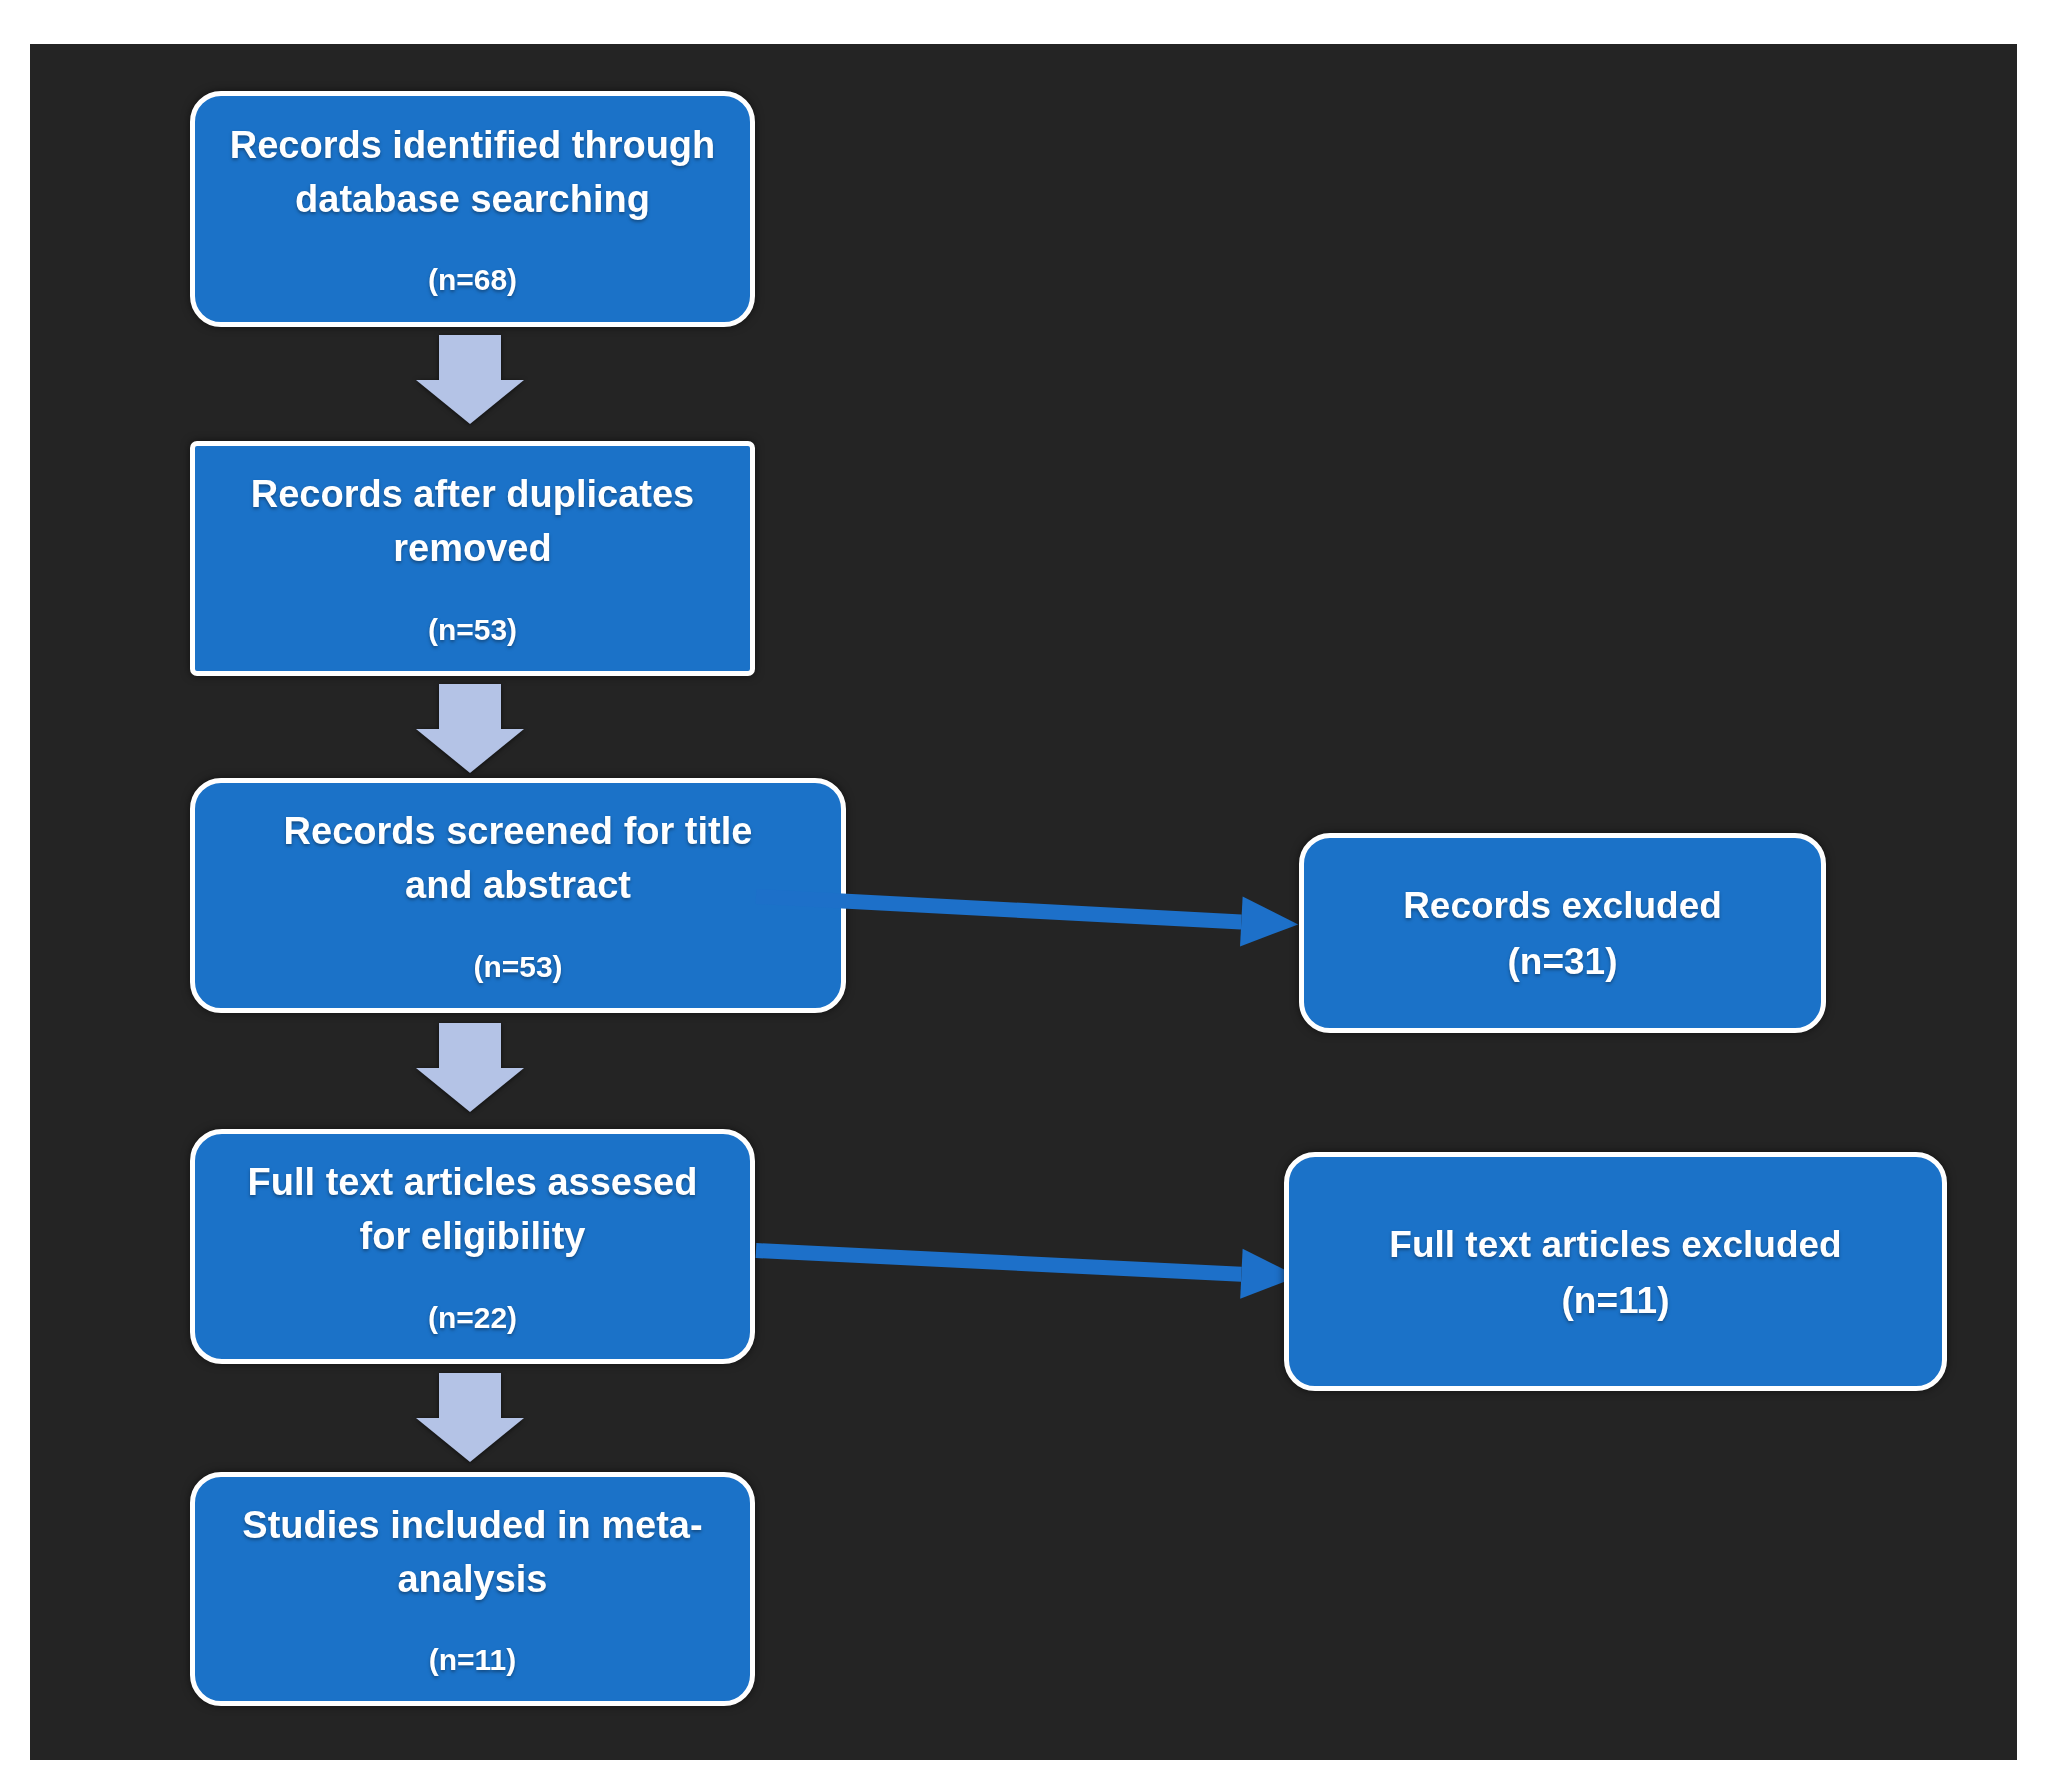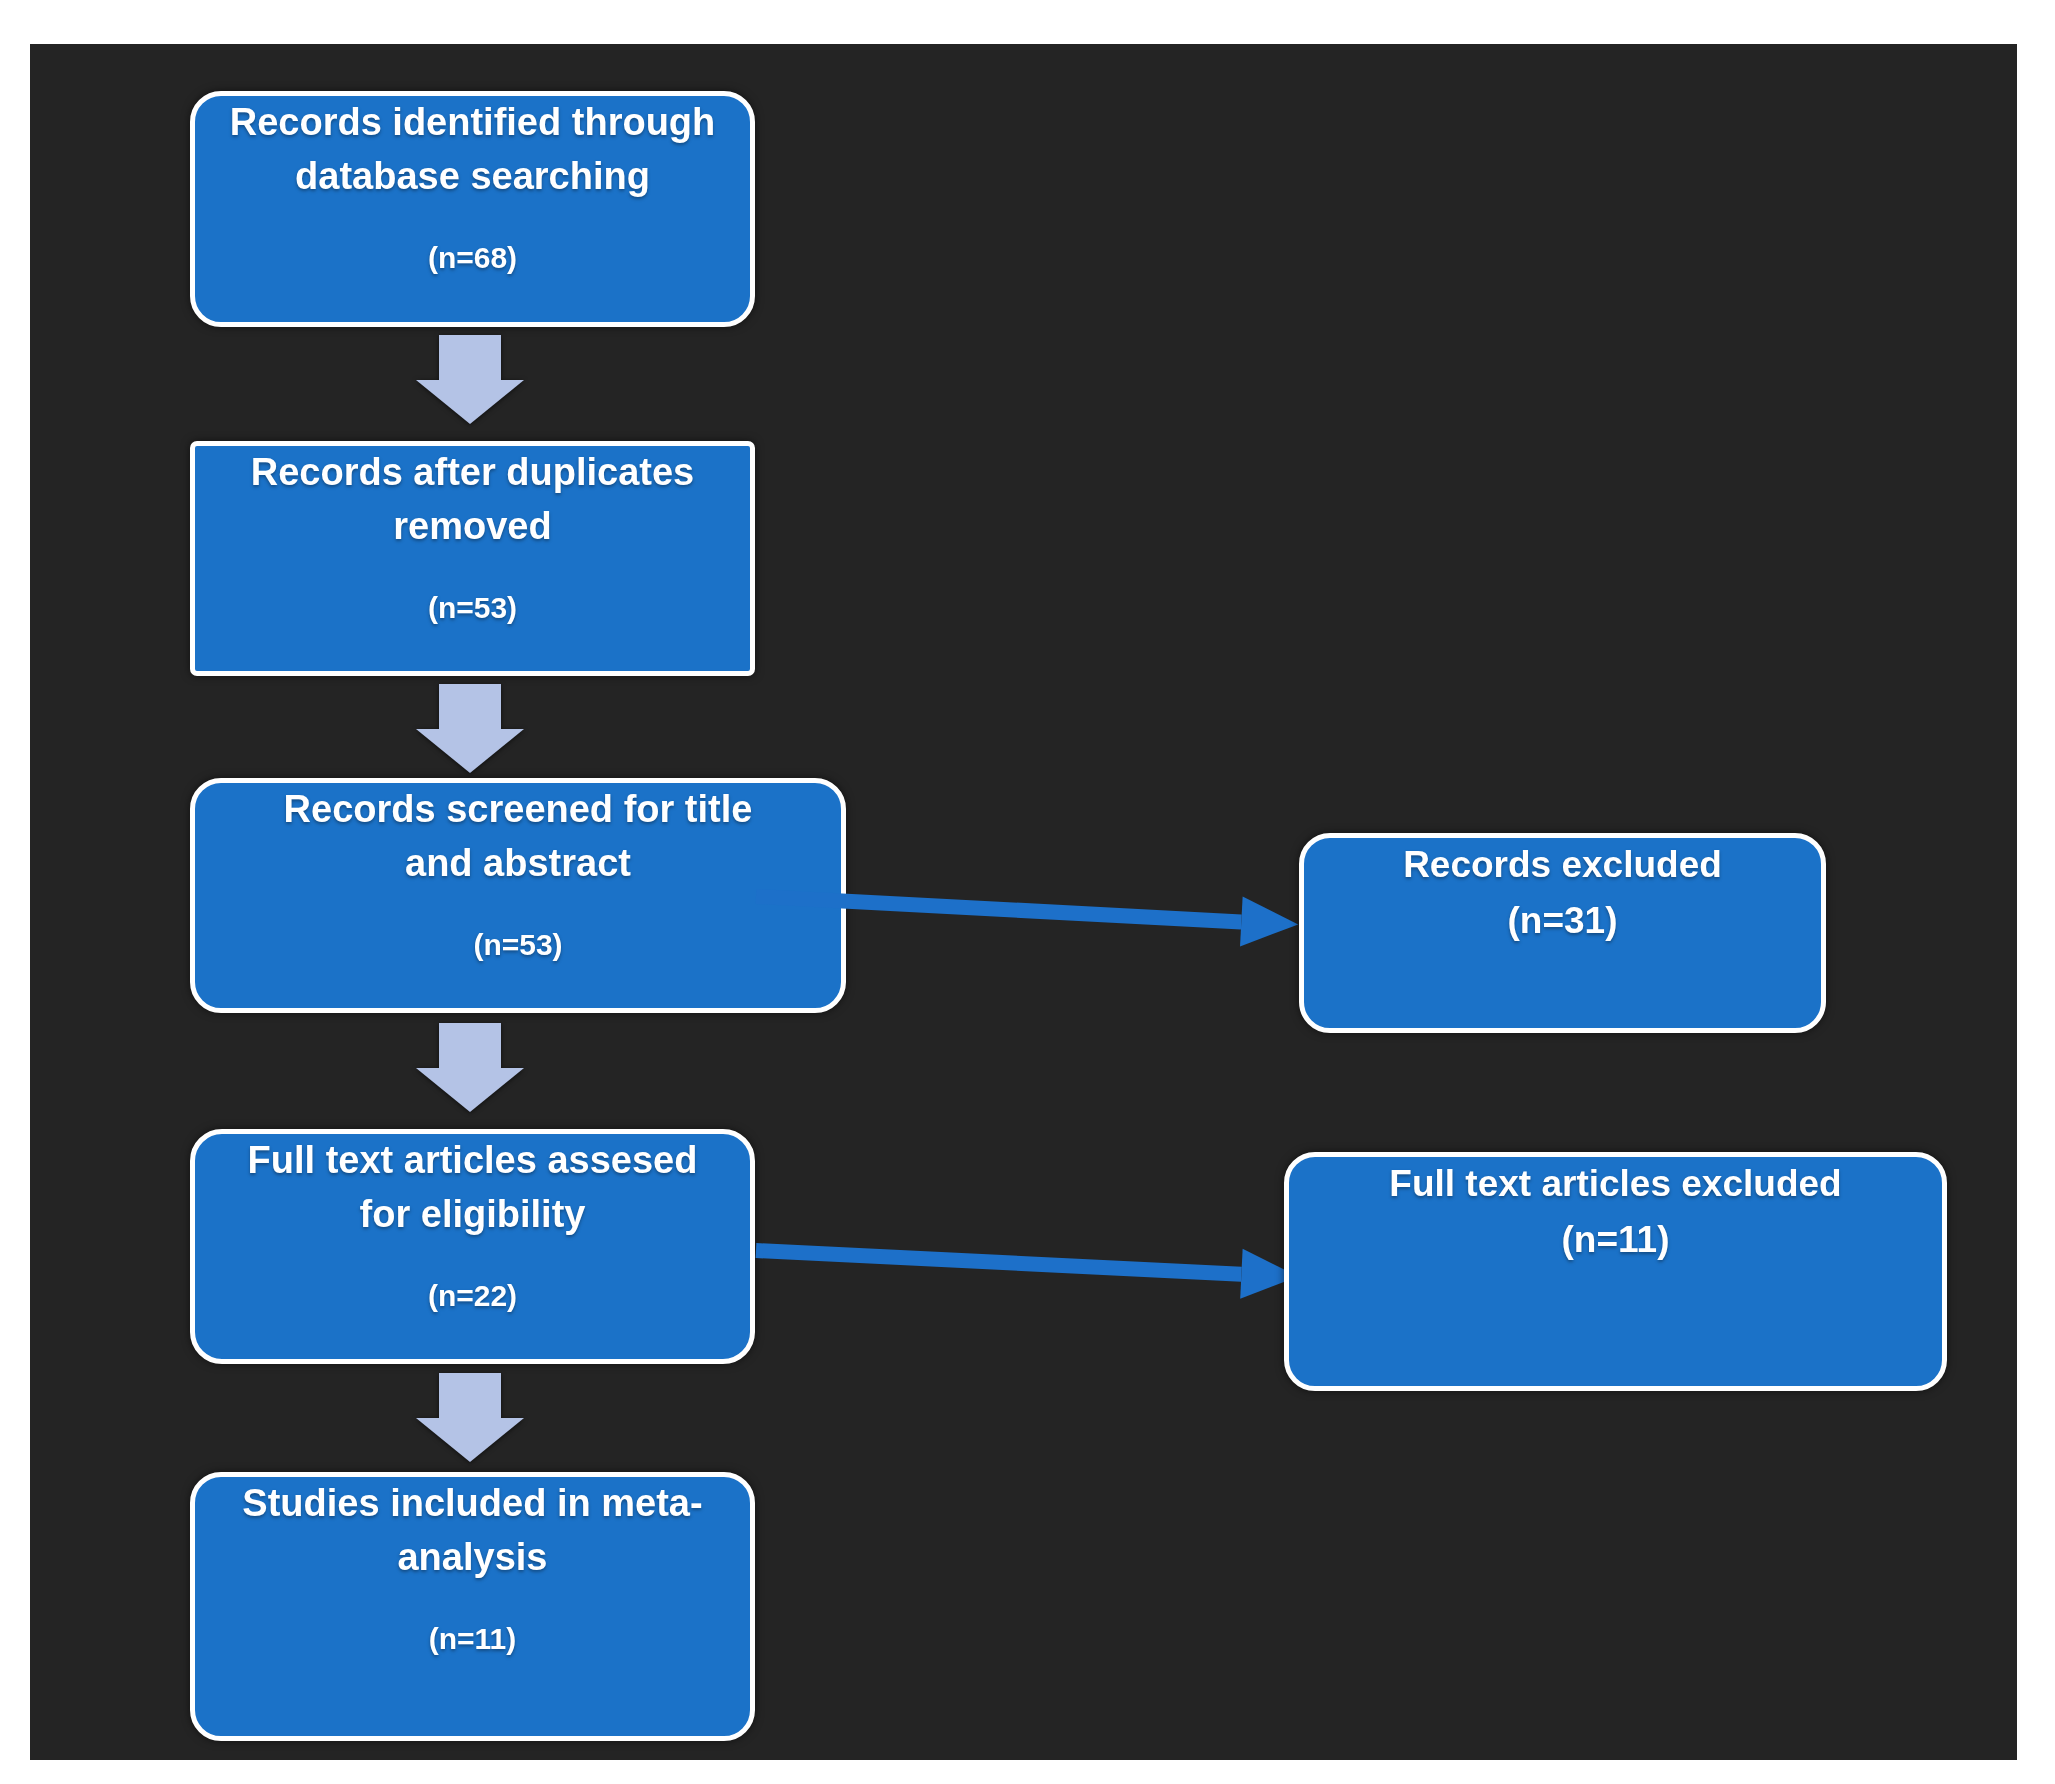--- a/index.html
+++ b/index.html
@@ -25,20 +25,21 @@
   }
   .box{
     position:absolute;
     box-sizing:border-box;
     background:var(--box-fill,#1b72c8);
     border:5.4px solid var(--box-border,#ffffff);
     border-radius:31px;
     display:flex;
     flex-direction:column;
     align-items:center;
+    justify-content:center;
     text-align:center;
     color:var(--text,#ffffff);
     font-weight:bold;
     box-shadow:0 0 8px rgba(0,0,0,0.55);
   }
   .box .box-title{
     white-space:pre-line;
     font-size:38px;
     line-height:1.42;
     text-shadow:0 2px 3.4px rgba(0,0,0,0.35);
@@ -51,21 +52,21 @@
   }
   .box.main .box-count{ margin-top:34px; }
   .box.side .box-title{ font-size:37px; line-height:1.45; }
   .box.side .box-count{ font-size:37px; margin-top:5.4px; }
 
   
   #main-box-1{ left:160px; top:47px;   width:565px; height:236px; }
   #main-box-2{ left:160px; top:397px;  width:565px; height:235px;border-radius:7px; }
   #main-box-3{ left:160px; top:734px; width:656px; height:235px; }
   #main-box-4{ left:160px; top:1085px; width:565px; height:235px;border-radius:32px; }
-  #main-box-5{ left:160px; top:1428px; width:565px; height:269px; }
+  #main-box-5{ left:160px; top:1428px; width:565px; height:234px; }
 
   
   #side-box-1{ left:1269px; top:789px; width:527px; height:200px; }
   #side-box-2{ left:1254px; top:1108px; width:663px; height:239px; }
 
   
   .down-arrow{
     position:absolute;
     left:386px;
     width:108px;

